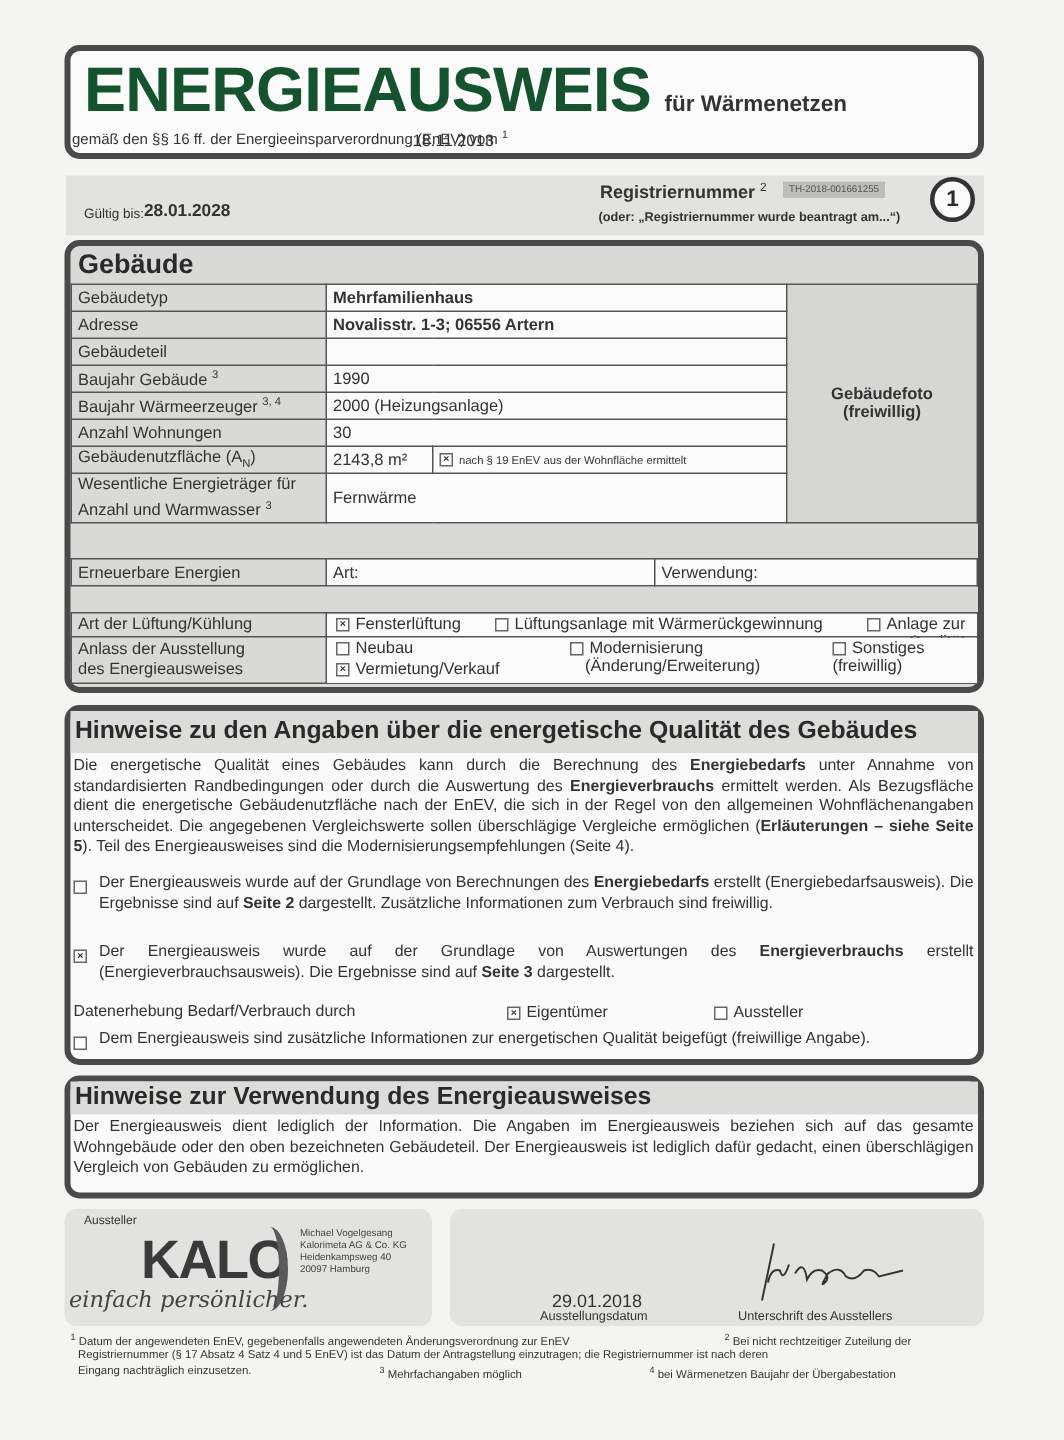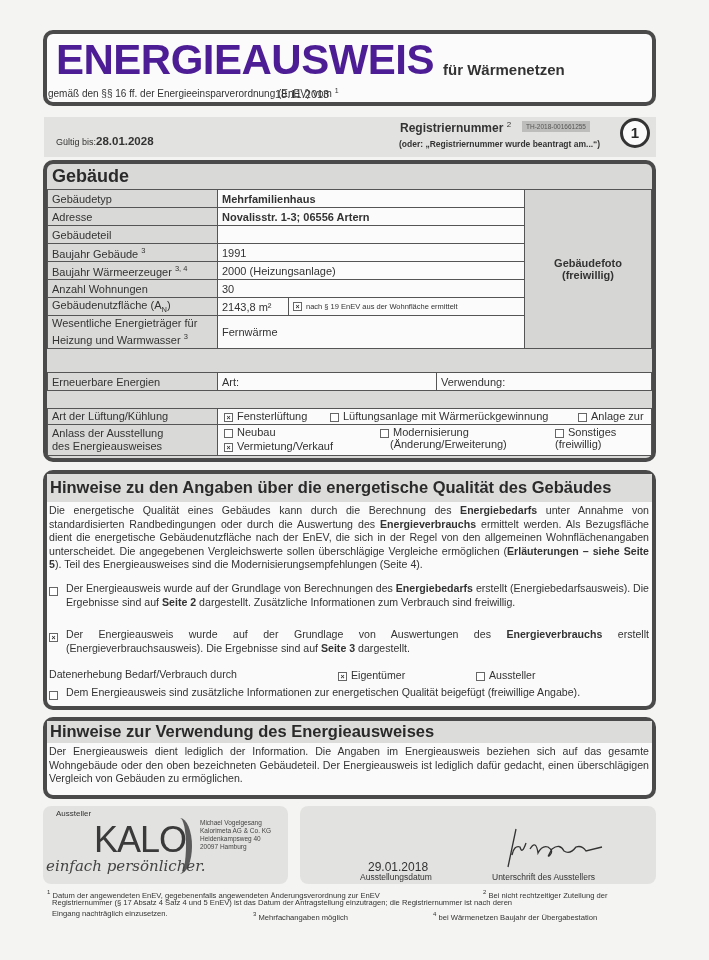--- a/index.html
+++ b/index.html
@@ -5,21 +5,21 @@
   html, body { margin:0; padding:0; }
   body {
     width:709px; height:960px; background:#f4f4f2; position:relative; overflow:hidden;
     font-family:"Liberation Sans", sans-serif; color:#2a2a2a;
   }
   .abs { position:absolute; }
   .frame { position:absolute; border:4px solid #4a4a4a; border-radius:10px; background:#fafafa; box-sizing:border-box; }
 
   
   #hdr { left:43px; top:30px; width:613px; height:76px; background:#fbfbfb; }
-  #title-main { left:56px; top:36px; font-size:42px; font-weight:bold; letter-spacing:-0.5px; color:#4c1d95; }
+  #title-main { left:56px; top:36px; font-size:42px; font-weight:bold; letter-spacing:-0.5px; color:#14532d; }
   #title-sub { left:443px; top:61px; font-size:15px; font-weight:bold; color:#333; }
   #title-legal { left:48px; top:87px; font-size:10px; color:#333; }
   #title-legal sup { font-size:7px; }
   #title-date { left:275px; top:88px; font-size:11px; color:#333; }
 
   
   #band { left:44px; top:117px; width:612px; height:40px; background:#e2e2e0; }
   #valid-label { left:56px; top:137px; font-size:9px; color:#333; }
   #valid-date { left:96px; top:135px; font-size:11.5px; font-weight:bold; color:#333; }
   #reg-label { left:400px; top:120px; font-size:12px; font-weight:bold; color:#333; }
@@ -51,21 +51,21 @@
 
   
   #sec3 { left:43px; top:717px; width:613px; height:82px; background:#fafafa; }
   #sec3-head { left:47px; top:721px; width:605px; height:22px; background:#dcdcda; }
   #sec3-title { left:50px; top:722px; font-size:16.5px; font-weight:bold; color:#2a2a2a; }
 
   
   #iss-box { left:43px; top:806px; width:245px; height:78px; background:#e2e2e0; border-radius:8px; }
   #sig-box { left:300px; top:806px; width:356px; height:78px; background:#e2e2e0; border-radius:8px; }
   #iss-label { left:56px; top:809px; font-size:8px; color:#333; }
-  #kalo-logo { left:94px; top:819px; font-size:36px; font-weight:normal; color:#3a3a3a; letter-spacing:-1px; }
+  #kalo-logo { left:94px; top:819px; font-size:36px; font-weight:bold; color:#3a3a3a; letter-spacing:-1px; }
   #kalo-arc { left:168px; top:818px; width:24px; height:56px; border-right:6px solid #5a5a5a; border-radius:0 50% 50% 0; box-sizing:border-box; }
   #kalo-slogan { left:46px; top:857px; font-family:"DejaVu Serif", serif; font-style:italic; font-size:15px; color:#444; }
   #iss-addr { left:200px; top:819px; font-size:6.5px; line-height:8px; color:#444; }
   #iss-date { left:368px; top:860px; font-size:12px; color:#333; }
   #iss-date-label { left:360px; top:872px; font-size:8.5px; color:#333; }
   #sig-label { left:492px; top:872px; font-size:8.5px; color:#333; }
   #signature { left:490px; top:825px; width:120px; height:45px; }
 
   
   .fn { position:absolute; font-size:7.6px; line-height:10.5px; color:#333; }
@@ -104,37 +104,37 @@
   <tr>
     <td class="lab">Adresse</td>
     <td class="val b" colspan="2">Novalisstr. 1-3; 06556 Artern</td>
   </tr>
   <tr>
     <td class="lab">Gebäudeteil</td>
     <td class="val" colspan="2"></td>
   </tr>
   <tr>
     <td class="lab"><span>Baujahr Gebäude</span> <sup class="small">3</sup></td>
-    <td class="val" colspan="2">1991</td>
+    <td class="val" colspan="2">1990</td>
   </tr>
   <tr>
     <td class="lab"><span>Baujahr Wärmeerzeuger</span> <sup class="small">3, 4</sup></td>
     <td class="val" colspan="2">2000 (Heizungsanlage)</td>
   </tr>
   <tr>
     <td class="lab">Anzahl Wohnungen</td>
     <td class="val" colspan="2">30</td>
   </tr>
   <tr>
     <td class="lab"><span>Gebäudenutzfläche (A</span><sub class="small">N</sub><span>)</span></td>
     <td class="val" style="width:62px">2143,8 m²</td>
     <td class="val small"><span class="cb x"></span><span>nach § 19 EnEV aus der Wohnfläche ermittelt</span></td>
   </tr>
   <tr>
-    <td class="lab" style="height:32px; line-height:13px"><span>Wesentliche Energieträger für</span><br><span>Heizung und Warmwasser</span> <sup class="small">3</sup></td>
+    <td class="lab" style="height:32px; line-height:13px"><span>Wesentliche Energieträger für</span><br><span>Anzahl und Warmwasser</span> <sup class="small">3</sup></td>
     <td class="val" colspan="2">Fernwärme</td>
   </tr>
 </tbody>
   </table>
 
 <table class="t" style="left:47px; top:372px; width:605px;">
   <tbody>
       <tr>
     <td class="lab">Erneuerbare Energien</td>
     <td class="val" style="width:210px">Art:</td>

